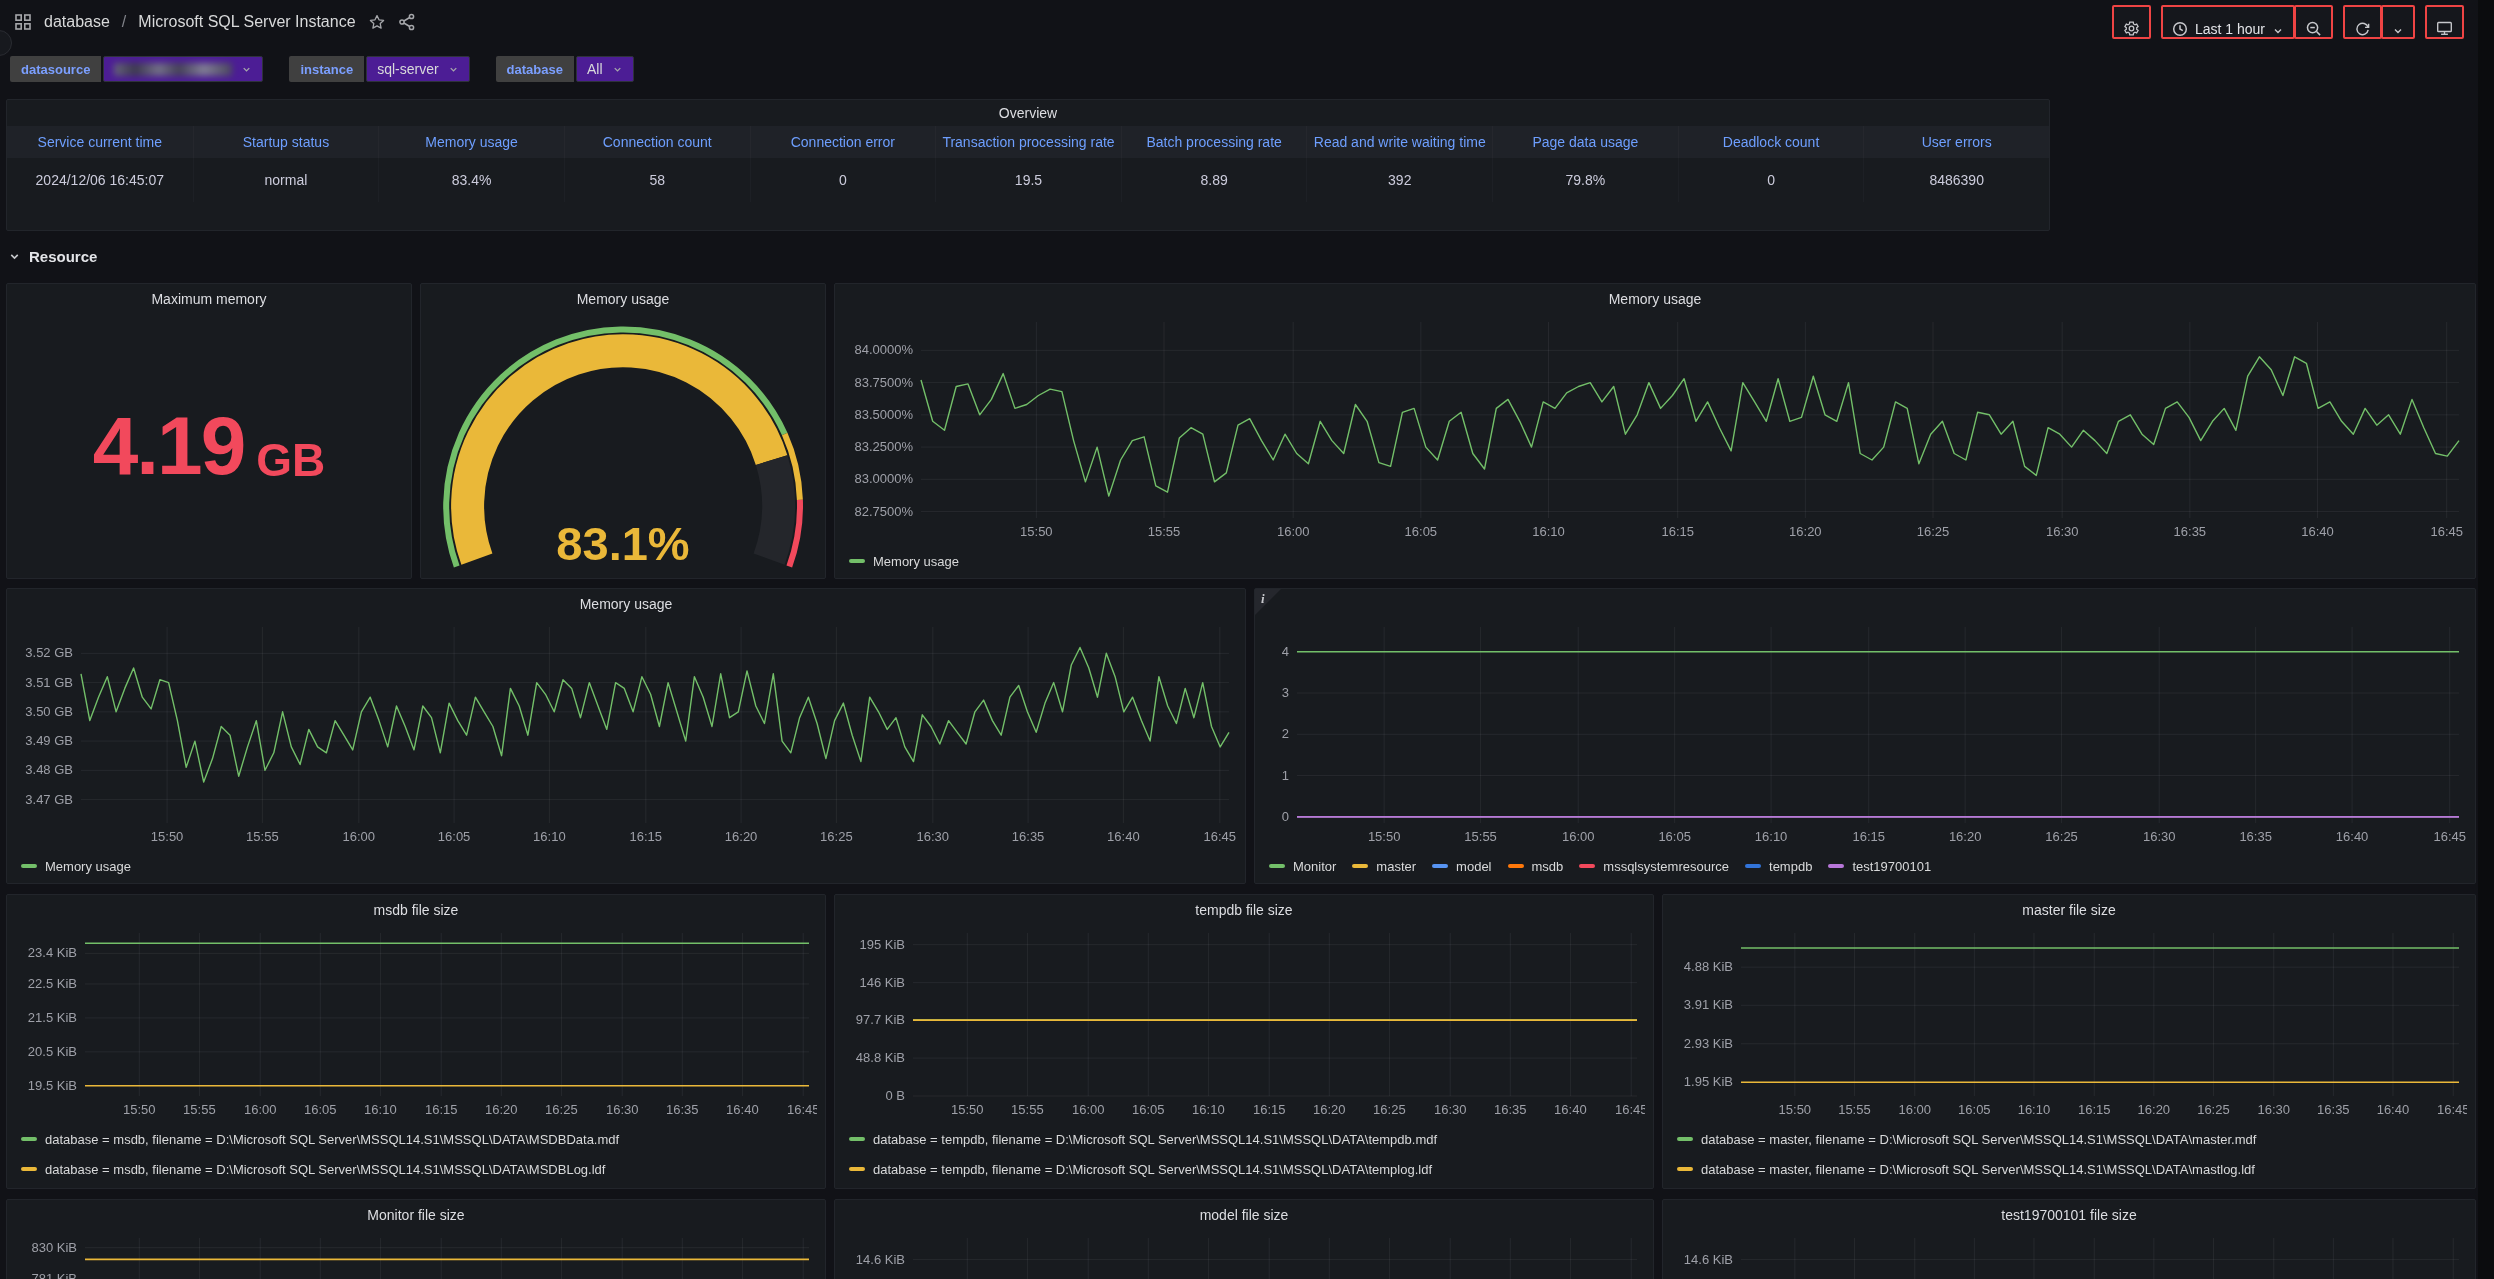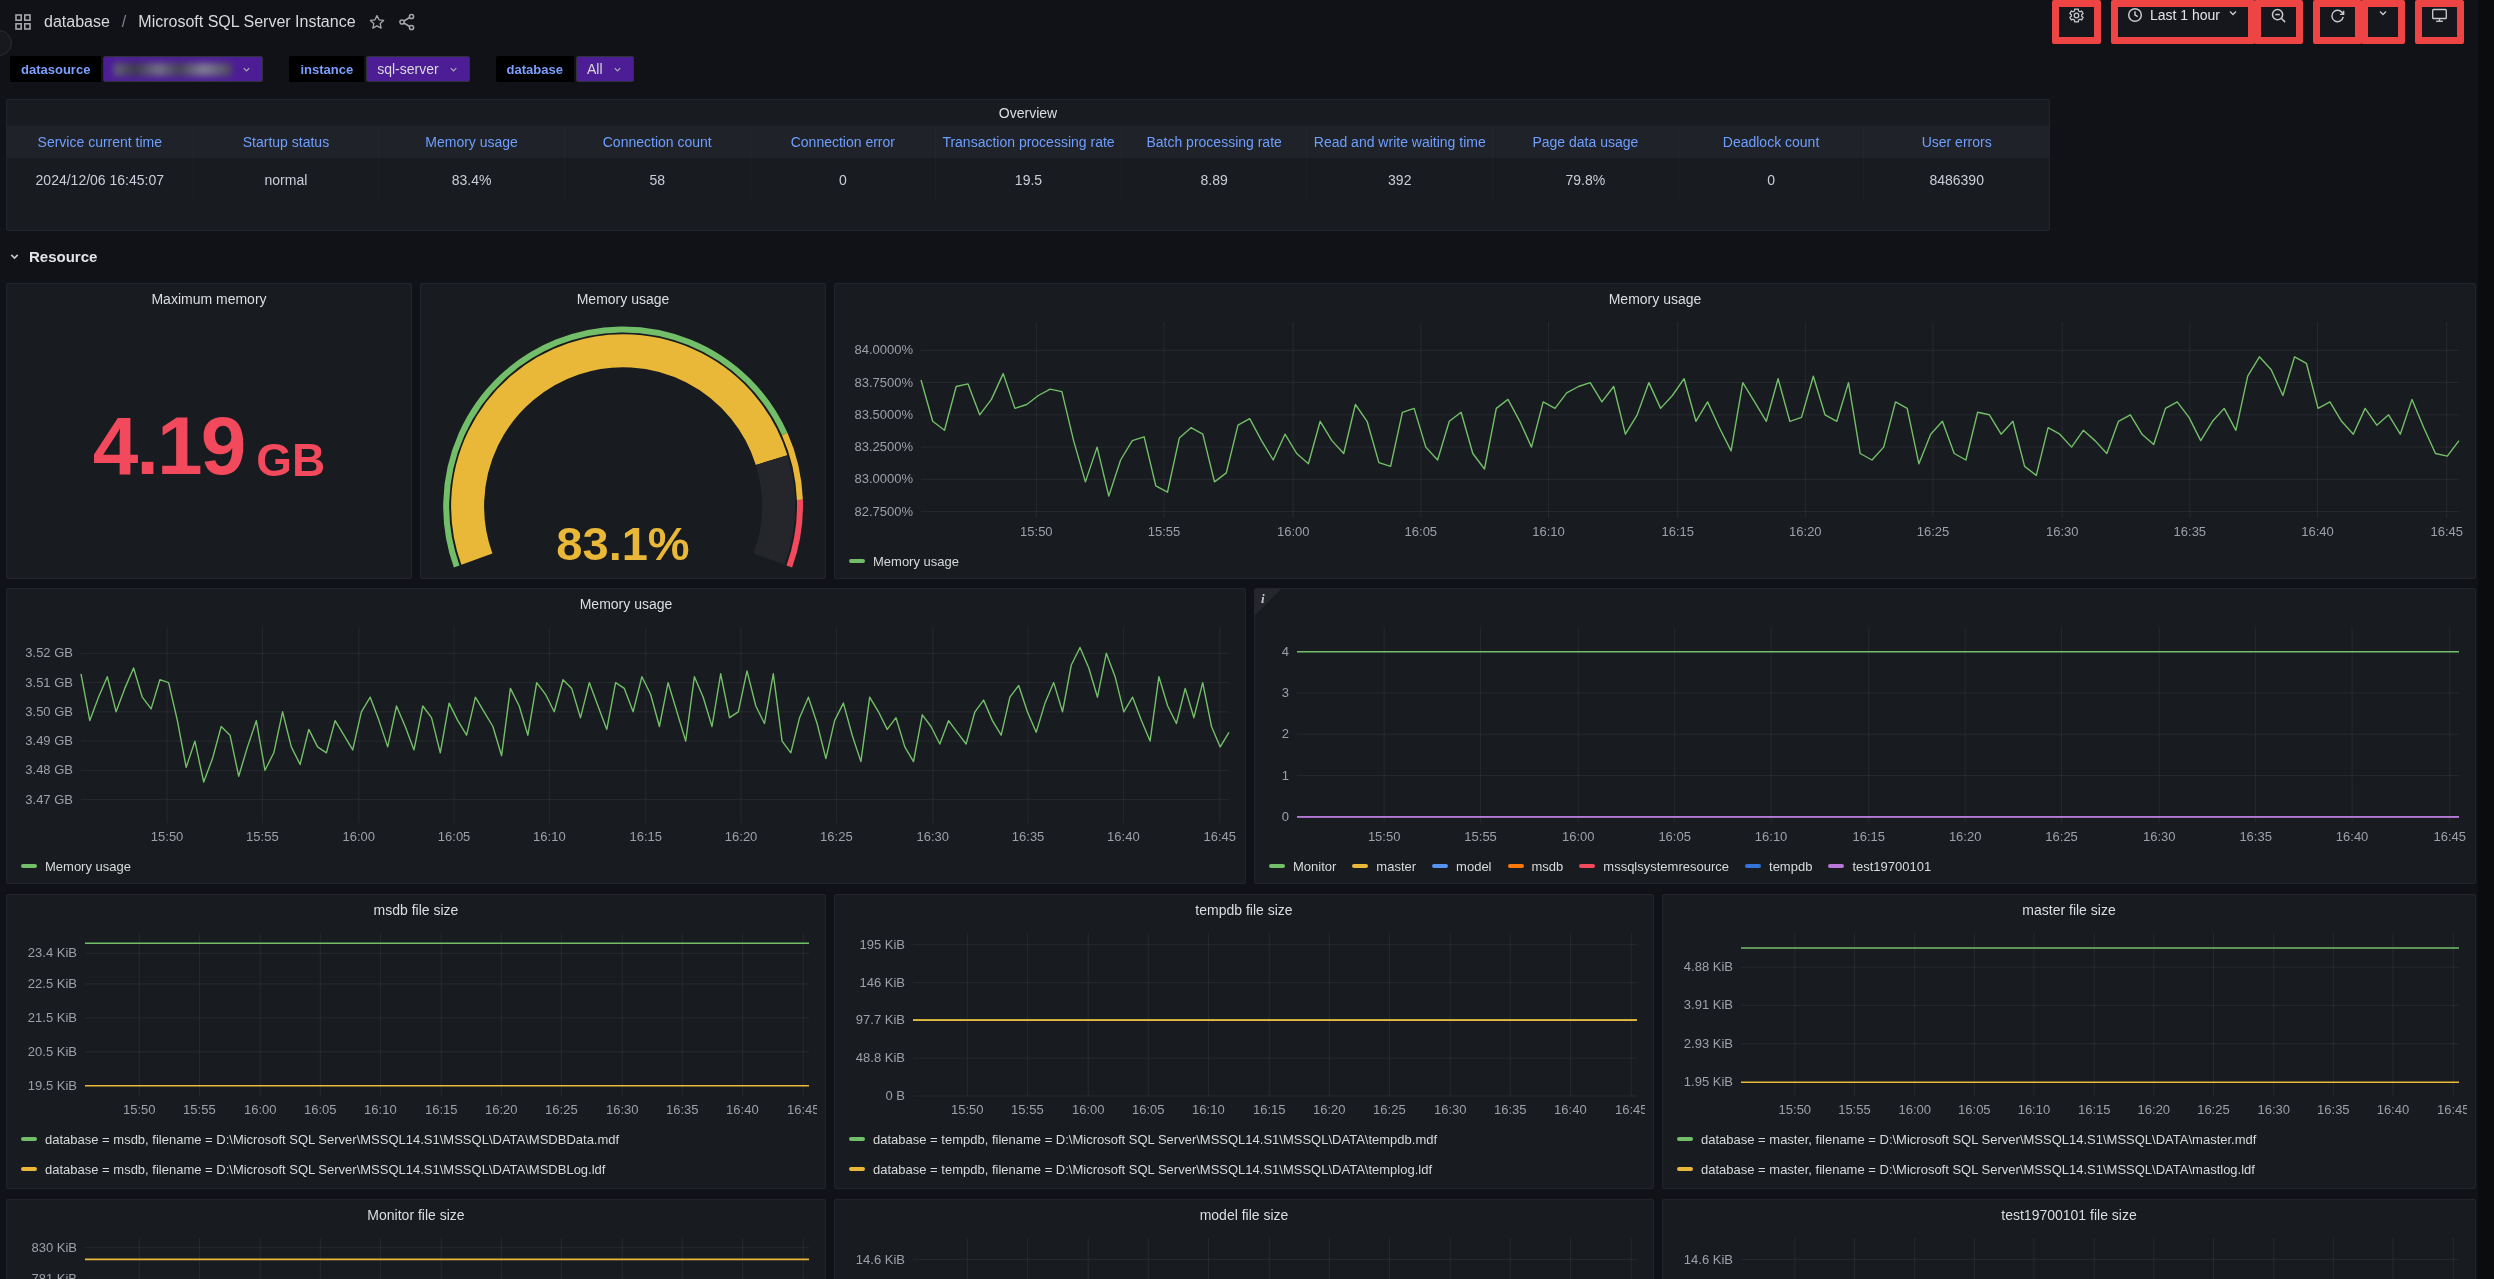--- a/index.html
+++ b/index.html
@@ -8,31 +8,31 @@
   .page-edge{position:absolute;right:0;top:0;width:16px;height:1279px;background:#0B0C0E;}
   
   .topnav{position:absolute;left:0;top:0;width:2478px;height:44px;display:flex;
           align-items:center;justify-content:space-between;padding:0 14px;box-sizing:border-box;}
   .tn-left{display:flex;align-items:center;gap:12px;}
   .crumb{font-size:16px;color:#D8D9DA;cursor:pointer;}
   .crumb-sep{color:#81838A;font-size:16px;}
   .icon{display:inline-flex;align-items:center;justify-content:center;color:#A6A7AB;}
   .icon svg{display:block;}
   .tn-right{display:flex;align-items:center;gap:10px;}
-  .btn{height:30px;border:7px solid #ef4444;border-radius:2px;display:inline-flex;
-       align-items:flex-start;gap:7px;padding:0 9px;background:#15171C;color:#D8D9DA;cursor:pointer;}
+  .btn{height:30px;border:2px solid #ef4444;border-radius:2px;display:inline-flex;
+       align-items:flex-end;gap:7px;padding:0 9px;background:#15171C;color:#D8D9DA;cursor:pointer;}
   .btn-group{display:flex;}
   .btn-group .btn+.btn{margin-left:-1px;}
   .time-label{font-size:14px;font-weight:500;color:#E3E4E8;white-space:nowrap;}
   .peek{position:absolute;left:-14px;top:30px;width:24px;height:24px;border-radius:50%;
         border:1px solid #2A2C32;background:#17191E;}
   
   .filters{position:absolute;left:10px;top:56px;display:flex;gap:26px;}
   .var{display:flex;align-items:stretch;}
-  .var-label{background:#000000;color:#7B9FFF;font-size:13px;font-weight:700;
+  .var-label{background:#404040;color:#7B9FFF;font-size:13px;font-weight:700;
              padding:0 11px;display:flex;align-items:center;border-radius:2px 0 0 2px;}
   .var-value{margin-left:2px;border:1px solid #2F323B;background:#4c1d95;border-radius:2px;
              padding:0 10px;display:flex;align-items:center;gap:9px;font-size:14px;color:#D8D9DA;
              min-width:48px;height:26px;box-sizing:border-box;cursor:pointer;}
   .var{height:26px;}
   .redact{width:118px;height:13px;border-radius:2px;filter:blur(3px);opacity:.85;
           background:linear-gradient(90deg,#6b6f76,#3a3d44 18%,#7a7e86 38%,#44474e 55%,#8a8e96 76%,#4a4d54);}
   
   .panel{position:absolute;background:#181B1F;border:1px solid #22252B;border-radius:2px;box-sizing:border-box;}
   .panel-title{height:30px;line-height:30px;text-align:center;font-size:14px;font-weight:500;

